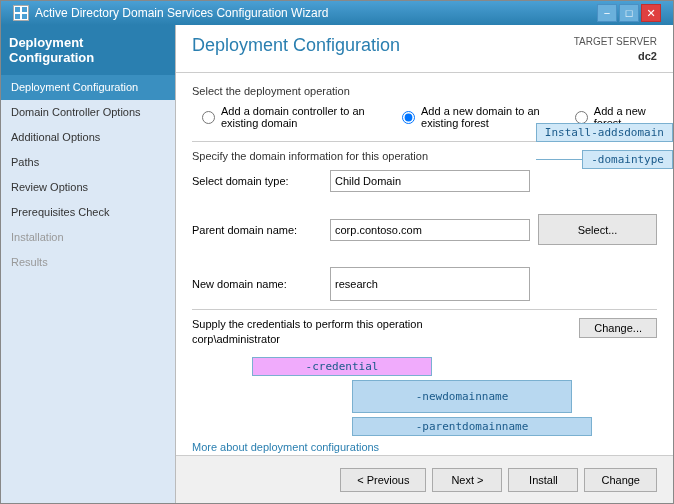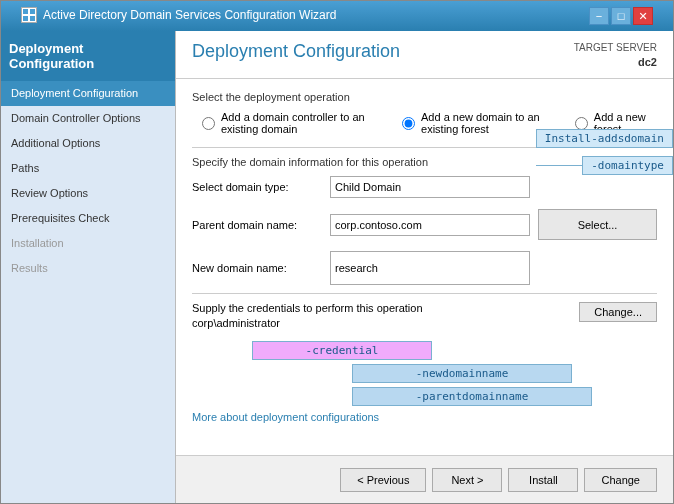--- a/index.html
+++ b/index.html
@@ -1,20 +1,20 @@
 <!DOCTYPE html>
 <html><head>
   <meta charset="utf-8">
   <style>
     * { box-sizing: border-box; margin: 0; padding: 0; }
     body { font-family: 'Segoe UI', Tahoma, Geneva, Verdana, sans-serif; font-size: 12px; background: #c0c0c0; }
 
     .window { width: 674px; height: 504px; background: #f0f0f0; border: 1px solid #888; display: flex; flex-direction: column; }
 
-    .title-bar { background: linear-gradient(to bottom, #4a9fd4, #2a7fb0); color: white; padding: 6px 20px; display: flex; align-items: flex-start; justify-content: space-between; height: 30px; }
+    .title-bar { background: linear-gradient(to bottom, #4a9fd4, #2a7fb0); color: white; padding: 6px 12px; display: flex; align-items: center; justify-content: space-between; height: 24px; }
     .title-bar-left { display: flex; align-items: center; gap: 6px; }
     .title-bar-icon { width: 16px; height: 16px; background: #fff; border: 1px solid #aaa; display: flex; align-items: center; justify-content: center; font-size: 9px; color: #333; }
     .title-bar-text { font-size: 12px; font-weight: normal; }
     .title-bar-buttons { display: flex; gap: 2px; }
     .title-btn { width: 20px; height: 18px; background: #6ab0dc; border: 1px solid #4a90c4; color: white; font-size: 11px; display: flex; align-items: center; justify-content: center; cursor: pointer; }
     .title-btn.close { background: #e04040; border-color: #c03030; }
 
     .content { display: flex; flex: 1; overflow: hidden; }
 
     .sidebar { width: 175px; background: #dce8f5; border-right: 1px solid #bbb; padding-top: 0; flex-shrink: 0; }
@@ -122,21 +122,21 @@
           <div style="display: flex; align-items: center; gap: 0; margin-top: 4px;">
             <div style="flex: 1; border-top: 1px solid #7ab0d0; margin-right: 0;"></div>
             <div style="background: #d0e8f8; border: 1px solid #7ab0d0; padding: 2px 8px; font-size: 11px; color: #1a5a8a; font-family: Consolas, monospace; white-space: nowrap;">-domaintype</div>
           </div>
         </div>
 
         <hr class="divider">
 
         <div class="form-label">Specify the domain information for this operation</div>
 
-        <div style="display: grid; grid-template-columns: 130px 200px auto; gap: 11px 8px; align-items: center; margin-bottom: 0;">
+        <div style="display: grid; grid-template-columns: 130px 200px auto; gap: 22px 8px; align-items: center; margin-bottom: 0;">
 
           <label style="font-size:11px;">Select domain type:</label>
           <input type="text" value="Child Domain" style="border: 1px solid rgb(170, 170, 170); padding: 2px 4px; font-size: 11px; height: 22px;">
           <div></div>
 
           <label style="font-size:11px;">Parent domain name:</label>
           <input type="text" value="corp.contoso.com" style="border: 1px solid rgb(170, 170, 170); padding: 2px 4px; font-size: 11px; height: 22px;">
           <button style="background:#e8e8e8; border:1px solid #aaa; padding:2px 10px; font-size:11px; cursor:pointer; height:31px; white-space:nowrap;">Select...</button>
 
           <label style="font-size:11px;">New domain name:</label>
@@ -150,21 +150,21 @@
           <div>
             <div style="font-size:11px; margin-bottom:3px;">Supply the credentials to perform this operation</div>
             <div style="font-size:11px; margin-bottom:4px;">corp\administrator</div>
           </div>
           <button style="background:#e8e8e8; border:1px solid #aaa; padding:3px 14px; font-size:11px; cursor:pointer;">Change...</button>
         </div>
 
         <div style="position: relative; margin-top: 8px; margin-left: 60px;">
           <div style="display: flex; flex-direction: column; gap: 4px; width: 300px;">
             <div style="background: #f0abfc; border: 1px solid #7ab0d0; padding: 2px 8px; font-size: 11px; color: #1a5a8a; font-family: Consolas, monospace; text-align: center; width: 180px;">-credential</div>
-            <div style="background: #b8d8f0; border: 1px solid #7ab0d0; padding: 2px 8px; font-size: 11px; color: #1a5a8a; font-family: Consolas, monospace; text-align: center; width: 220px; margin-left: 100px;">-newdomainname</div>
+            <div style="background: #b8d8f0; border: 1px solid #7ab0d0; padding: 9px 8px; font-size: 11px; color: #1a5a8a; font-family: Consolas, monospace; text-align: center; width: 220px; margin-left: 100px;">-newdomainname</div>
             <div style="background: #b8d8f0; border: 1px solid #7ab0d0; padding: 2px 8px; font-size: 11px; color: #1a5a8a; font-family: Consolas, monospace; text-align: center; width: 240px; margin-left: 100px;">-parentdomainname</div>
           </div>
         </div>
 
         <div style="margin-top: 4px;">
           <a href="#" class="more-link">More about deployment configurations</a>
         </div>
 
       </div>
 

